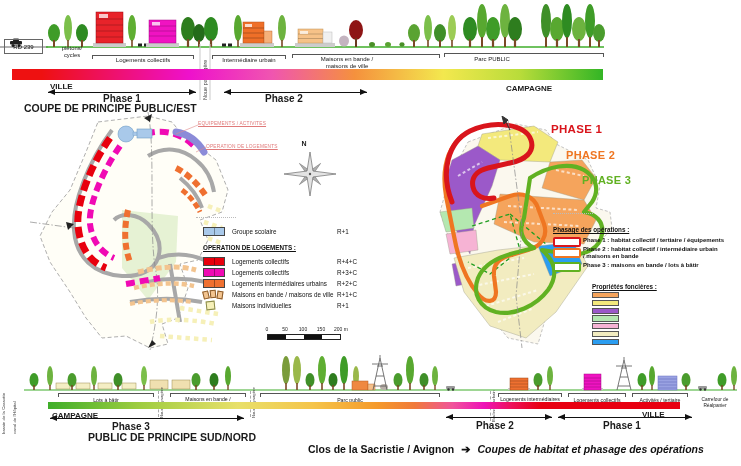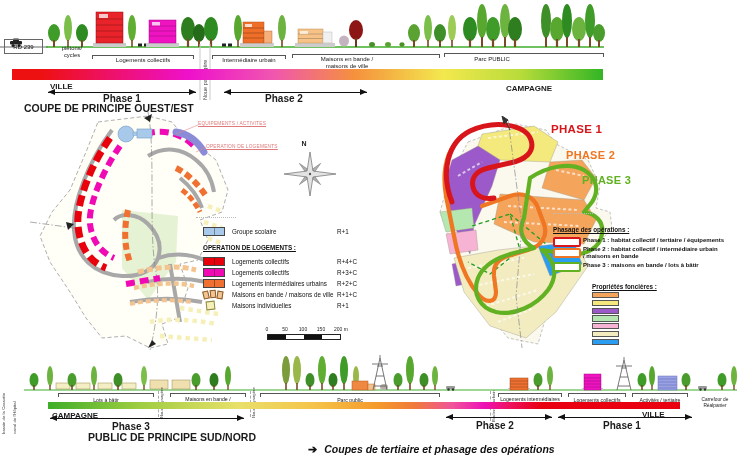--- a/index.html
+++ b/index.html
@@ -198,21 +198,21 @@
   <div class="brk" style="left:444px;top:53px;width:160px"></div>
   <div class="lbl" style="left:446px;top:56px;width:92px">Parc PUBLIC</div>
 
   <div class="grad-top"></div>
   <div class="lbl b lbl-l" style="left:50px;top:82px;font-size:8px">VILLE</div>
   <div class="lbl b lbl-l" style="left:506px;top:84px;font-size:8px">CAMPAGNE</div>
   <div class="arr" style="left:48px;top:92px;width:148px"></div>
   <div class="lbl b" style="left:82px;top:93px;width:80px;font-size:10px">Phase 1</div>
   <div class="arr" style="left:224px;top:92px;width:143px"></div>
   <div class="lbl b" style="left:244px;top:93px;width:80px;font-size:10px">Phase 2</div>
-  <div class="lbl b lbl-l" style="left:24px;top:102px;font-size:10.5px;white-space:nowrap">COUPE DE PRINCIPE OUEST/EST</div>
+  <div class="lbl b lbl-l" style="left:24px;top:102px;font-size:10.5px;white-space:nowrap">COUPE DE PRINCIPE PUBLIC/EST</div>
 
   <svg style="left:30px;top:112px" width="205" height="240" viewBox="0 0 205 240">
     <path d="M68,10 L118,4 L142,10 L150,20 L186,48 L198,78 L192,100 L170,108 L178,128 L168,148 L150,152 L158,176 L148,206 L132,212 L138,232 L120,236 L96,224 L72,226 L56,206 L40,180 L20,150 L10,124 L22,100 L40,78 L56,40 Z" fill="#fffef7" stroke="#999" stroke-width="0.8" stroke-dasharray="4 2.5"></path>
     <polygon points="92,98 148,104 146,150 118,188 92,156" fill="#e6f2d4"></polygon>
     <g fill="none" stroke="#a8a8a8" stroke-width="4">
       <path d="M82,18 C58,50 42,92 44,118 C46,146 64,162 92,164 C110,165 124,158 128,146 C132,134 128,122 118,112 C108,102 92,100 84,108"></path>
       <path d="M118,44 C134,34 152,36 166,48 C176,56 182,68 184,80"></path>
       <path d="M150,66 C160,74 168,84 172,96"></path>
       <path d="M128,146 C146,140 166,142 182,152"></path>
       <path d="M118,170 C136,166 158,166 176,170"></path>
@@ -523,17 +523,18 @@
 
   <div class="arr" style="left:50px;top:418px;width:194px"></div>
   <div class="lbl b" style="left:91px;top:421px;width:80px;font-size:10px">Phase 3</div>
   <div class="arr" style="left:446px;top:417px;width:106px"></div>
   <div class="lbl b" style="left:455px;top:420px;width:80px;font-size:10px">Phase 2</div>
   <div class="arr" style="left:558px;top:417px;width:134px"></div>
   <div class="lbl b" style="left:582px;top:420px;width:80px;font-size:10px">Phase 1</div>
   <div class="lbl b lbl-l" style="left:88px;top:431px;font-size:10.5px;white-space:nowrap">PUBLIC DE PRINCIPE SUD/NORD</div>
 
   <div class="caption">
+    <span>Clos de la Sacristie / Avignon</span>
     <span style="font-size:11px">➔</span>
-    <span class="i">Coupes de tertiaire et phasage des opérations</span>
+    <span class="i">Coupes de habitat et phasage des opérations</span>
   </div>
 
 </div>
 
 </body></html>

